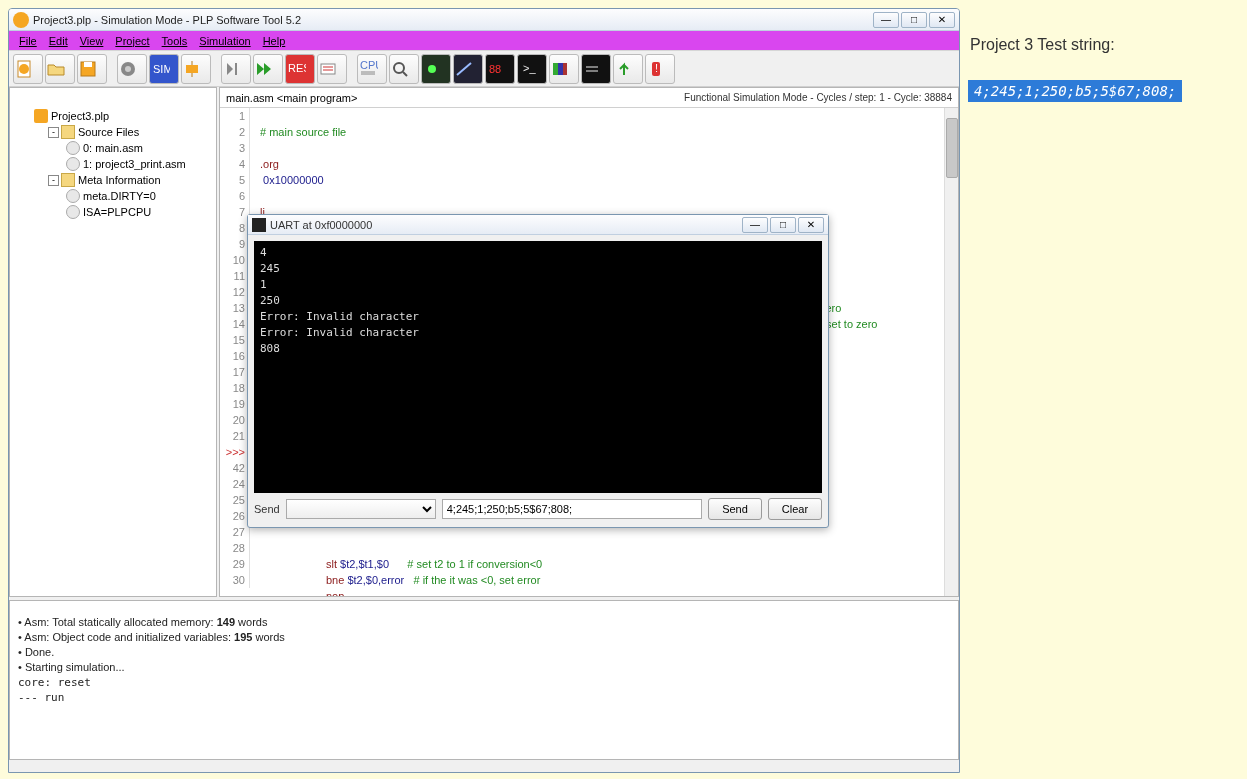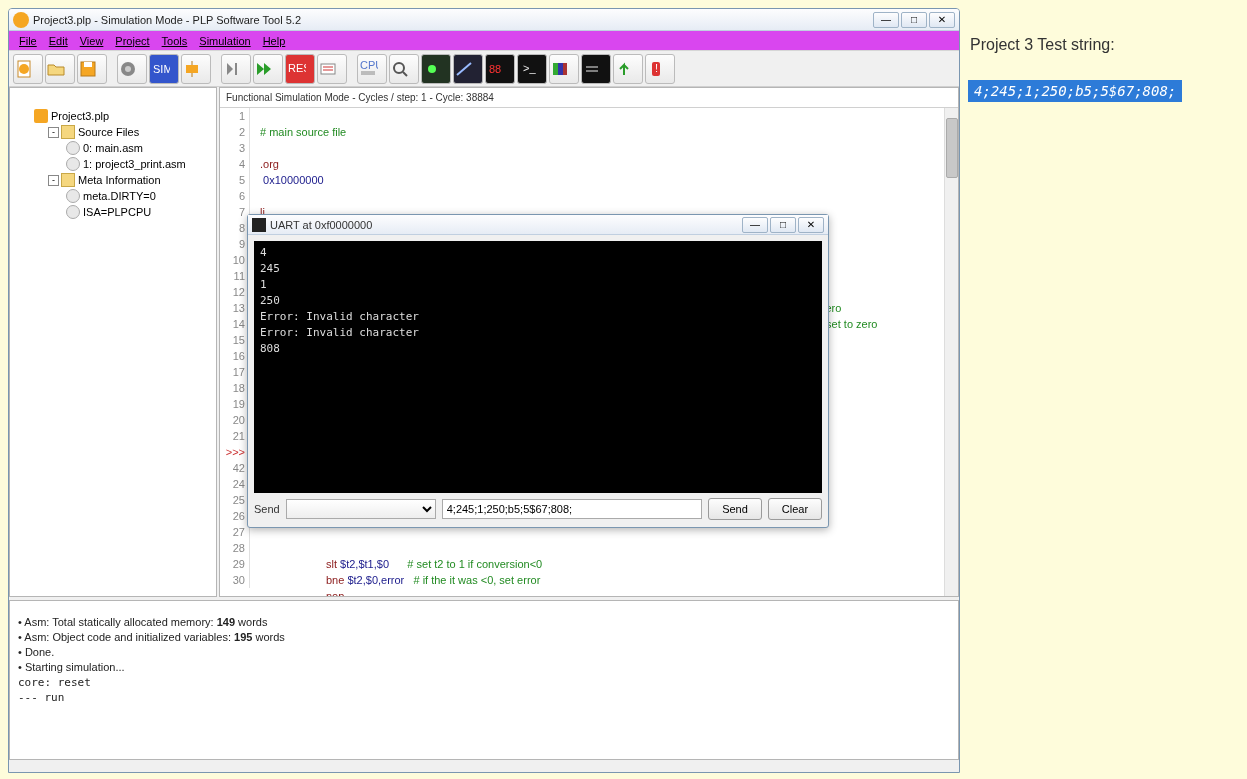--- a/index.html
+++ b/index.html
@@ -222,20 +222,21 @@
           <span>meta.DIRTY=0</span>
         </div>
       <div class="tree-row indent2">
           <span class="ico ico-file"></span>
           <span>ISA=PLPCPU</span>
         </div>
     </div>
 
     <div class="editor-wrap">
       <div class="editor-head">
+        <span class="fname">main.asm &lt;main program&gt;</span>
         <span class="status">Functional Simulation Mode - Cycles / step: 1 - Cycle: 38884</span>
       </div>
       <div class="editor-body">
         <div class="gutter" id="gutter">
             <div>1</div>
             <div>2</div>
             <div>3</div>
             <div>4</div>
             <div>5</div>
             <div>6</div>

